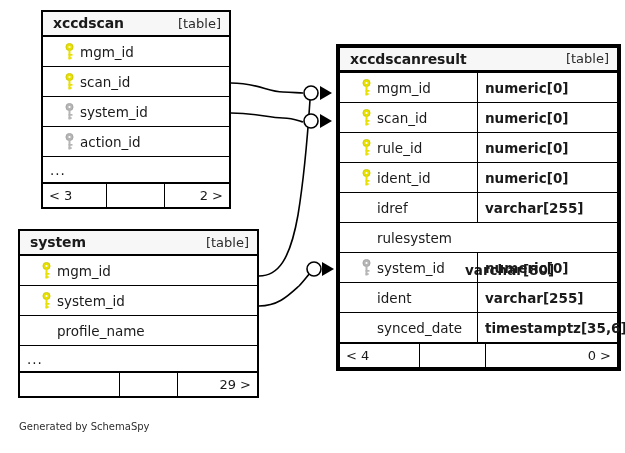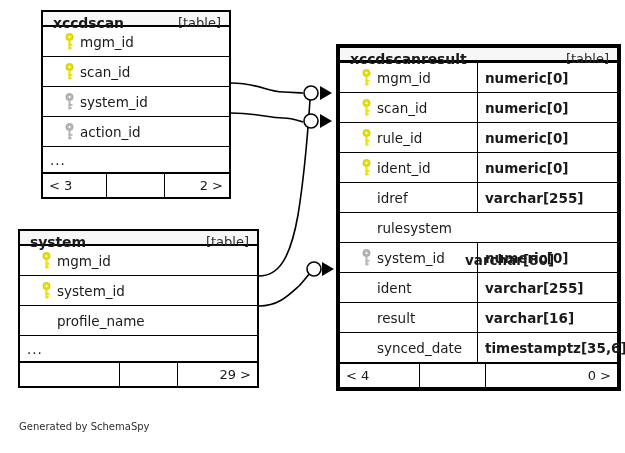--- a/index.html
+++ b/index.html
@@ -38,27 +38,27 @@
     background: #ffffff;
     border: 2px solid #000000;
     box-sizing: border-box;
   }
   .table-box.emphasis {
     border-width: 4px;
   }
 
   .tbl-header {
     display: flex;
-    align-items: flex-start;
+    align-items: center;
     justify-content: space-between;
     background: #f7f7f7;
     border-bottom: 2px solid #000000;
     padding: 3px 8px 4px 10px;
     box-sizing: border-box;
-    height: 15px;
+    height: 25px;
   }
   .emphasis .tbl-header {
     border-bottom-width: 3px;
   }
   .tbl-name {
     font-weight: bold;
     font-size: 14px;
     letter-spacing: -0.1px;
     white-space: nowrap;
   }
@@ -414,27 +414,20 @@
     </div>
 
     <div class="row">
       <div class="col-name">
         <span class="keyslot"></span>
         <span class="colname-text">ident</span>
       </div>
       <div class="col-type" style="width:140px;">varchar[255]</div>
     </div>
 
-    <div class="row">
-      <div class="col-name">
-        <span class="keyslot"></span>
-        <span class="colname-text">result</span>
-      </div>
-      <div class="col-type" style="width:140px;">varchar[16]</div>
-    </div>
 
     <div class="row">
       <div class="col-name">
         <span class="keyslot"></span>
         <span class="colname-text">synced_date</span>
       </div>
       <div class="col-type" style="width:140px;">timestamptz[35,6]</div>
     </div>
 
     <div class="footer">

